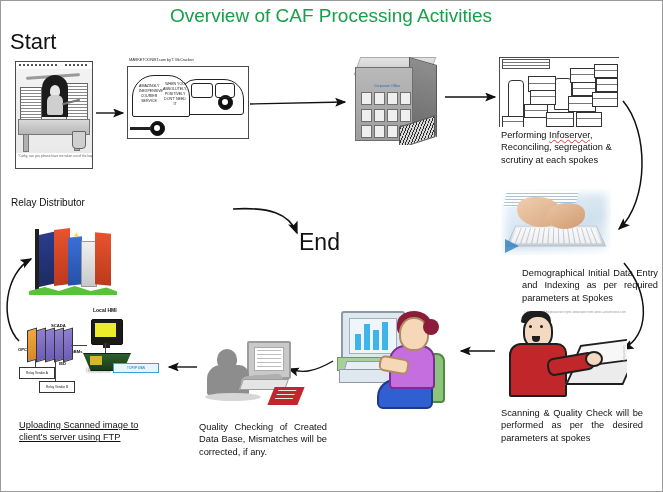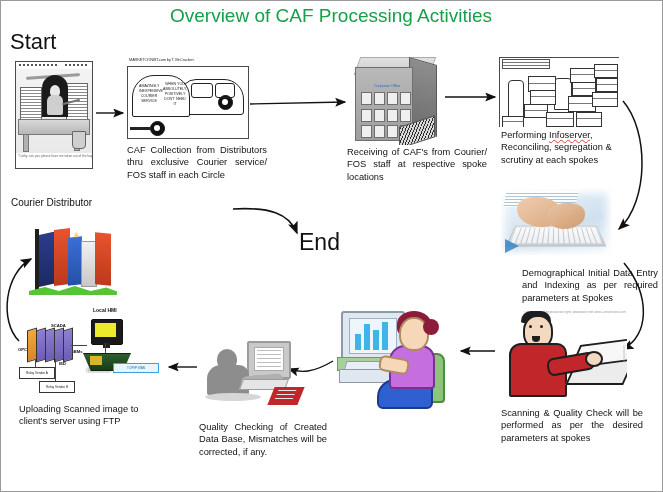--- a/index.html
+++ b/index.html
@@ -297,41 +297,40 @@
       <div class="arch"></div>
       <div class="head"></div>
       <div class="body"></div>
       <div class="arm"></div>
       <div class="desk"></div>
       <div class="deskleg"></div>
       <div class="bin"></div>
     </div>
     <div class="cap-line">"Cathy, can you please have me taken out of the loop?"</div>
   </div>
-  <div class="abs under-label" id="client-under">Courier Distributor</div>
+  <div class="abs under-label" id="client-under">Relay Distributor</div>
 
   <div class="abs pic" id="pic-courier">
     <div class="mh">MARKETOONIST.com  by T. McCracken</div>
     <div class="inner">
       <div class="car">
           <div class="wheel w1">
             <i></i>
           </div>
         </div>
       <div class="trailer">
         <div class="t1">AMAZINGLY INEXPENSIVE COURIER SERVICE</div>
         <div class="t2">WHEN YOU ABSOLUTELY, POSITIVELY DON'T NEED IT</div>
       </div>
       <div class="wheel w2">
           <i></i>
         </div>
       <div class="hitch"></div>
     </div>
   </div>
-  <div class="abs cap" style="left:126px;top:143px;width:140px;">CAF Collection from Distributors thru exclusive Courier service/ FOS staff in each Circle</div>
 
   <div class="abs pic" id="pic-building">
     <div class="roof"></div>
     <div class="side"></div>
     <div class="face">
       <div class="sign">Corporate Office</div>
       <div class="win" style="left:5px;top:24px;"></div>
       <div class="win" style="left:18px;top:24px;"></div>
       <div class="win" style="left:31px;top:24px;"></div>
       <div class="win" style="left:44px;top:24px;"></div>
@@ -339,21 +338,20 @@
       <div class="win" style="left:18px;top:41px;"></div>
       <div class="win" style="left:31px;top:41px;"></div>
       <div class="win" style="left:44px;top:41px;"></div>
       <div class="win" style="left:5px;top:57px;"></div>
       <div class="win" style="left:18px;top:57px;"></div>
       <div class="win" style="left:31px;top:57px;"></div>
       <div class="win" style="left:44px;top:57px;"></div>
     </div>
     <div class="stair"></div>
   </div>
-  <div class="abs cap" style="left:346px;top:145px;width:140px;">Receiving of CAF's from Courier/ FOS staff at respective spoke locations</div>
 
   <div class="abs pic" id="pic-boxes">
     <div class="inner">
       <div class="lbl"></div>
       <div class="person" style="left:8px;top:22px;width:14px;height:36px;"></div>
       <div class="person" style="left:54px;top:20px;width:16px;height:30px;"></div>
       <div class="bx" style="left:28px;top:18px;width:26px;height:14px;"></div>
       <div class="bx" style="left:30px;top:32px;width:24px;height:13px;"></div>
       <div class="bx" style="left:24px;top:46px;width:22px;height:12px;"></div>
       <div class="bx" style="left:70px;top:10px;width:24px;height:13px;"></div>
@@ -455,21 +453,21 @@
         <b></b>
       </div>
     <div class="wan">TCP/IP WAN</div>
     <div class="nbox relayA">Relay Vendor A</div>
     <div class="nbox relayB">Relay Vendor B</div>
     <div class="wire" style="left:54px;top:44px;width:16px;height:1px;"></div>
     <div class="wire" style="left:88px;top:42px;width:1px;height:10px;"></div>
     <div class="wire" style="left:18px;top:58px;width:1px;height:8px;"></div>
     <div class="wire" style="left:38px;top:58px;width:1px;height:22px;"></div>
   </div>
-  <div class="abs cap left" style="left:18px;top:402px;width:150px;">Uploading Scanned image to client's server using FTP</div>
+  <div class="abs cap left" style="left:18px;top:418px;width:150px;text-decoration:underline;">Uploading Scanned image to client's server using FTP</div>
 
   <div class="abs pic" id="pic-comms">
     <span class="pole"></span>
     <span class="c1"></span>
       <span class="c2"></span>
       <span class="c3"></span>
     <span class="c4"></span>
       <span class="c5"></span>
     <span class="spark">✳</span>
     <span class="grass"></span>

